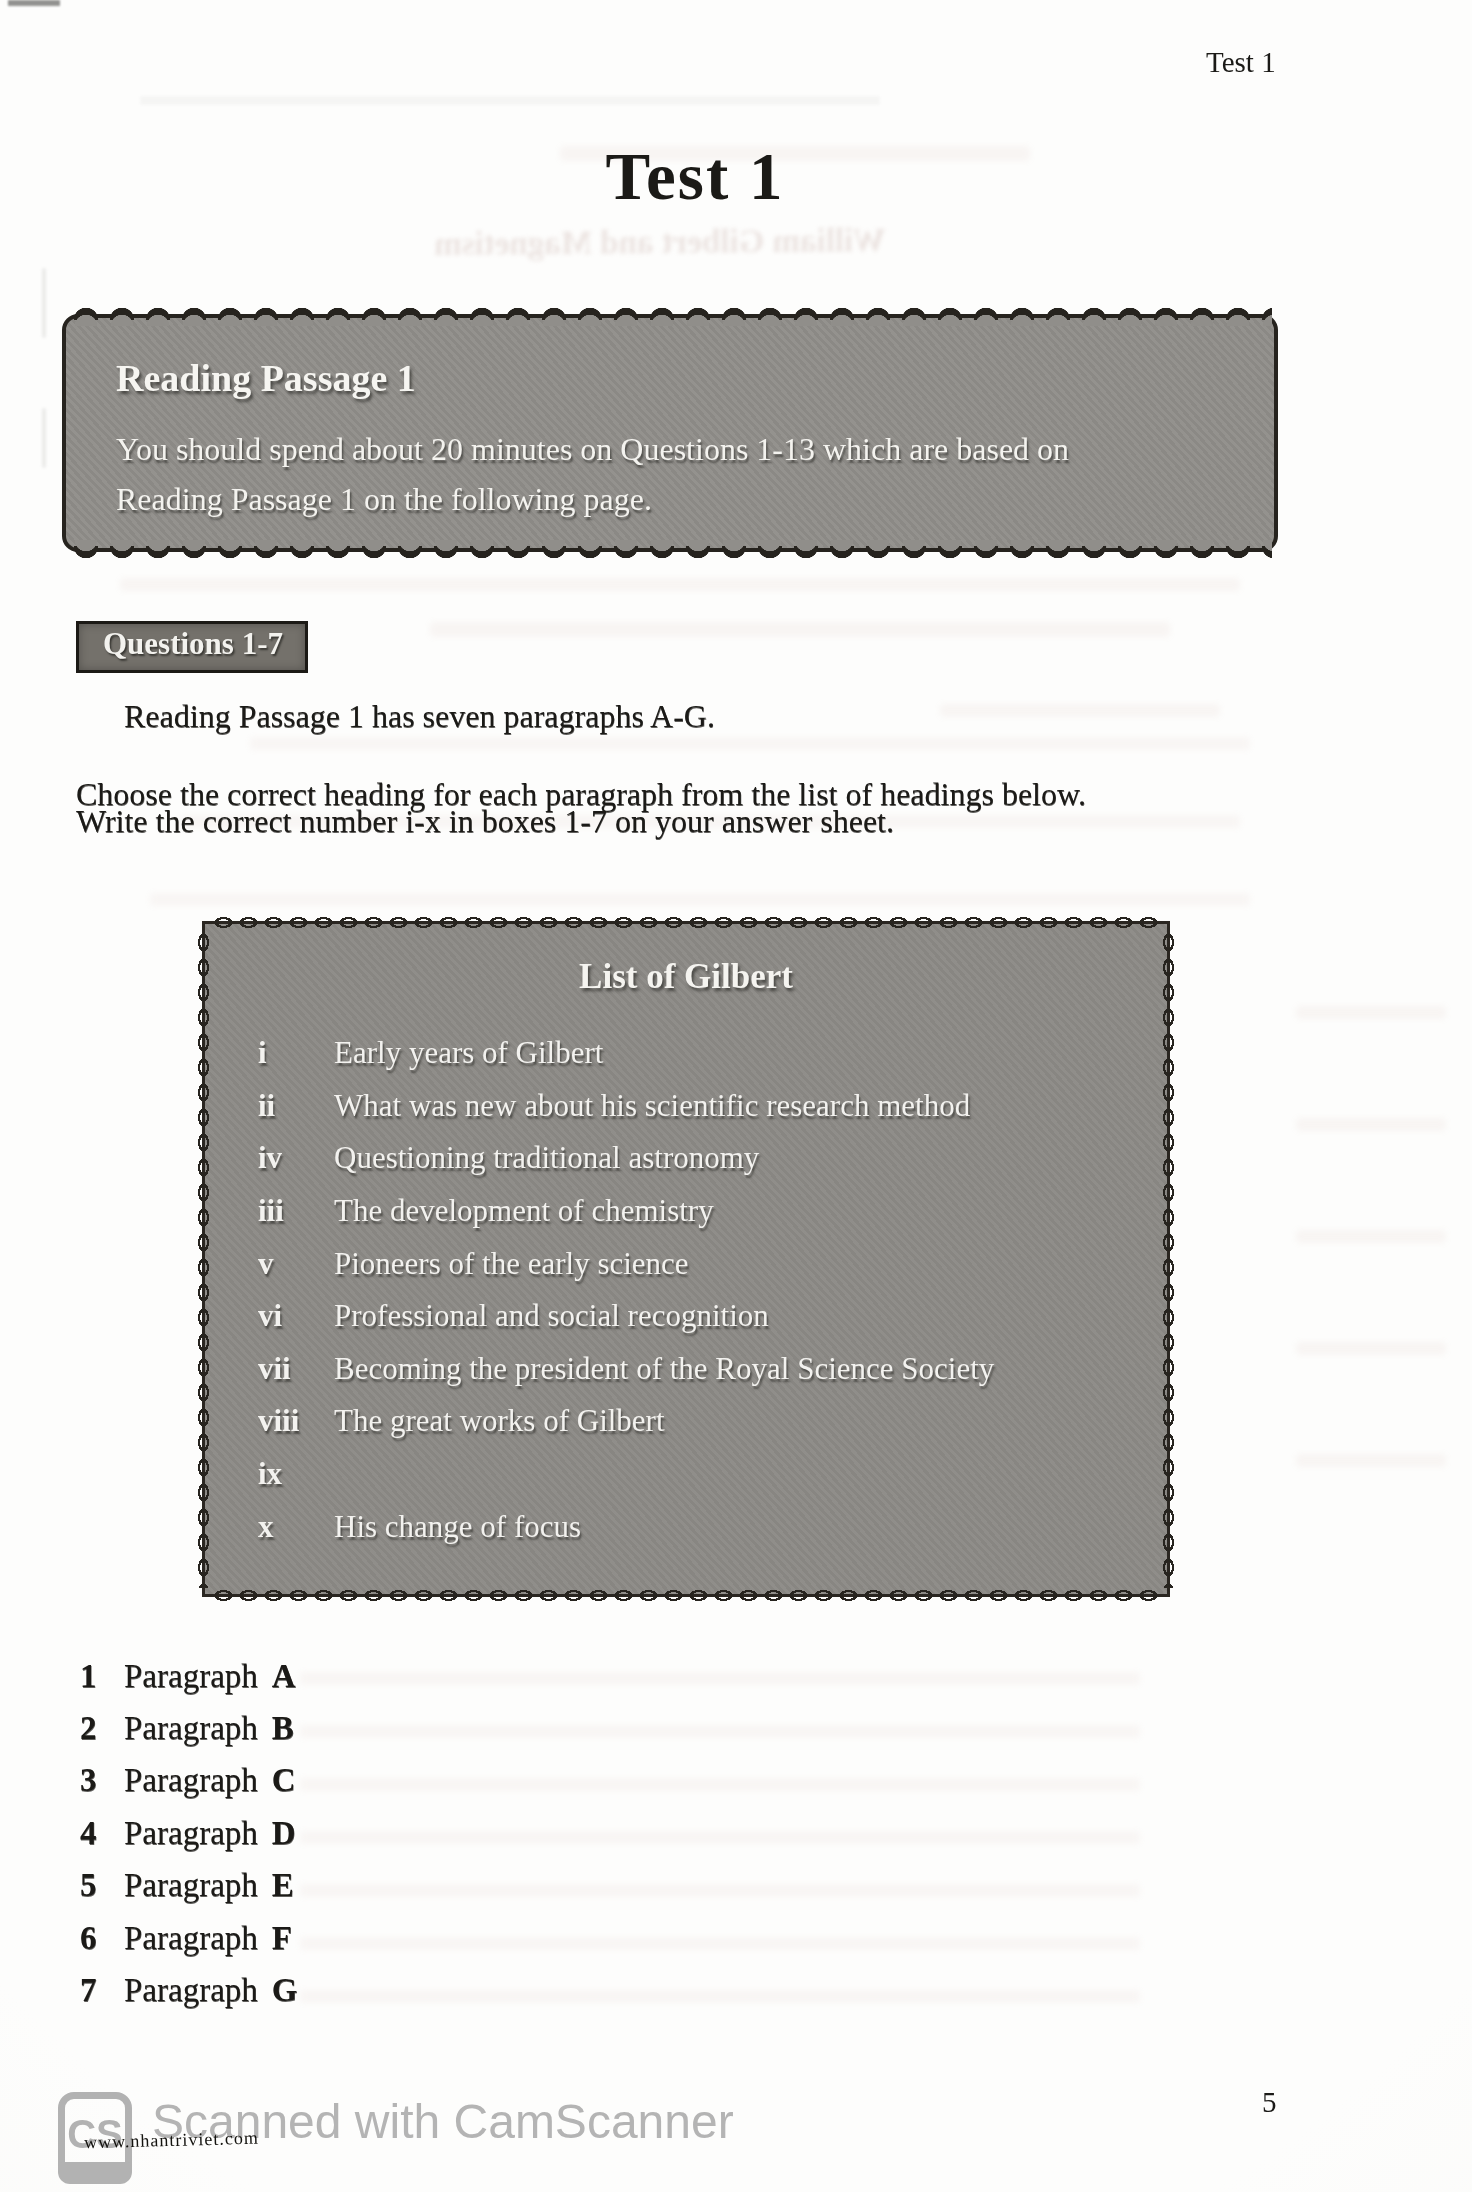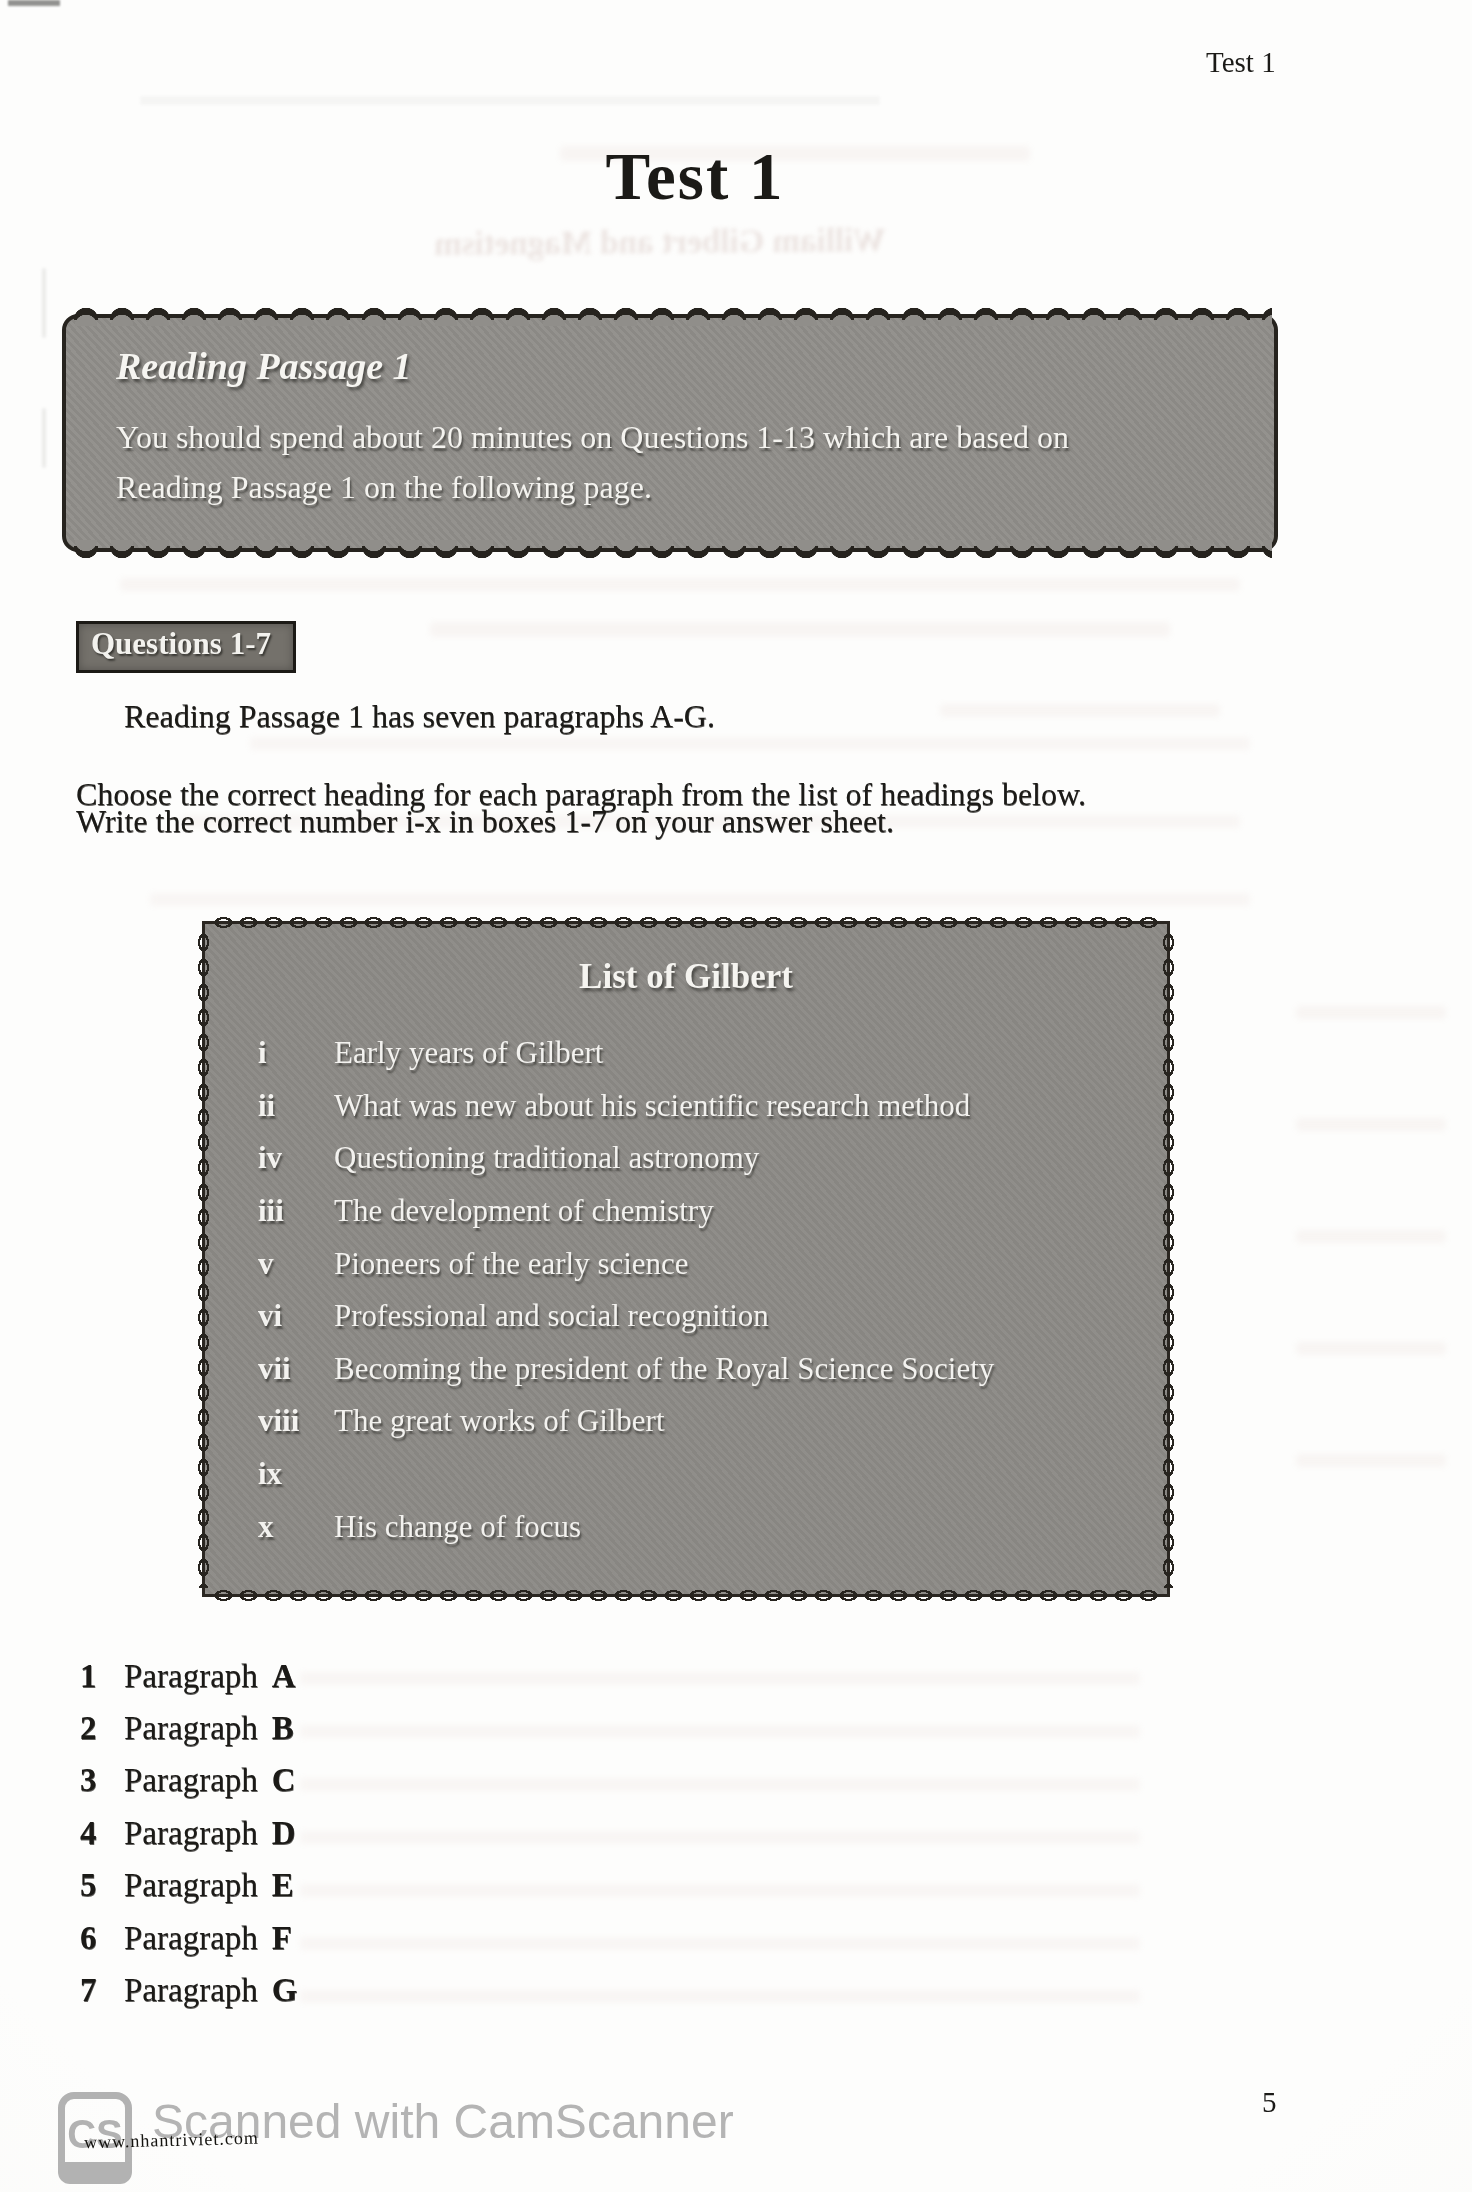--- a/index.html
+++ b/index.html
@@ -31,28 +31,28 @@
         background-size:36px 16px;}
   .scallop.top::after{content:"";position:absolute;left:0;right:0;top:6px;height:16px;
         background-image:radial-gradient(circle at 50% 100%, #908e8a 0 11px, rgba(0,0,0,0) 11.5px);
         background-size:36px 16px;}
   .scallop.bottom{bottom:-14px;
         background-image:radial-gradient(circle at 50% 0, #26231e 0 12px, rgba(0,0,0,0) 12.5px);
         background-size:36px 16px;}
   .scallop.bottom::after{content:"";position:absolute;left:0;right:0;bottom:6px;height:16px;
         background-image:radial-gradient(circle at 50% 0, #908e8a 0 11px, rgba(0,0,0,0) 11.5px);
         background-size:36px 16px;}
-  .pbox-heading{margin:0 0 24px 0;font-size:38px;font-weight:700;color:#f6f5f1;
-        text-shadow:2px 3px 3px rgba(18,18,14,.55);font-style:italic;}
+  .pbox-heading{margin:12px 0 24px 0;font-size:38px;font-weight:700;color:#f6f5f1;
+        text-shadow:2px 3px 3px rgba(18,18,14,.55);}
   .pbox-line{font-size:32px;line-height:50px;color:#f4f3ef;
         text-shadow:1.5px 2.5px 2px rgba(18,18,14,.5);}
 
   
   .q-label{position:absolute;left:76px;top:621px;background:#74716b;border:3px solid #1c1a16;
-        color:#f3f2ee;font-size:31px;font-weight:700;padding:2px 22px 8px 12px;
+        color:#f3f2ee;font-size:31px;font-weight:700;padding:2px 22px 8px 24px;
         text-shadow:1.5px 2px 2px rgba(15,15,12,.6);box-shadow:inset 0 0 10px rgba(0,0,0,.28);}
   .instr{position:absolute;left:76px;font-size:32px;color:#1b1a17;
         text-shadow:.4px .6px .5px rgba(27,26,23,.7);}
   .instr.l1{top:698px;margin-left:48px;} .instr.l2{top:776px;} .instr.l3{top:803px;}
 
   
   .headings-box{position:absolute;left:202px;top:921px;width:968px;height:676px;
         box-sizing:border-box;background:#8c8a86;
         background-image:repeating-linear-gradient(47deg,rgba(255,255,255,.03) 0 3px,rgba(0,0,0,.03) 3px 6px);
         border:3px solid #2a2621;}

